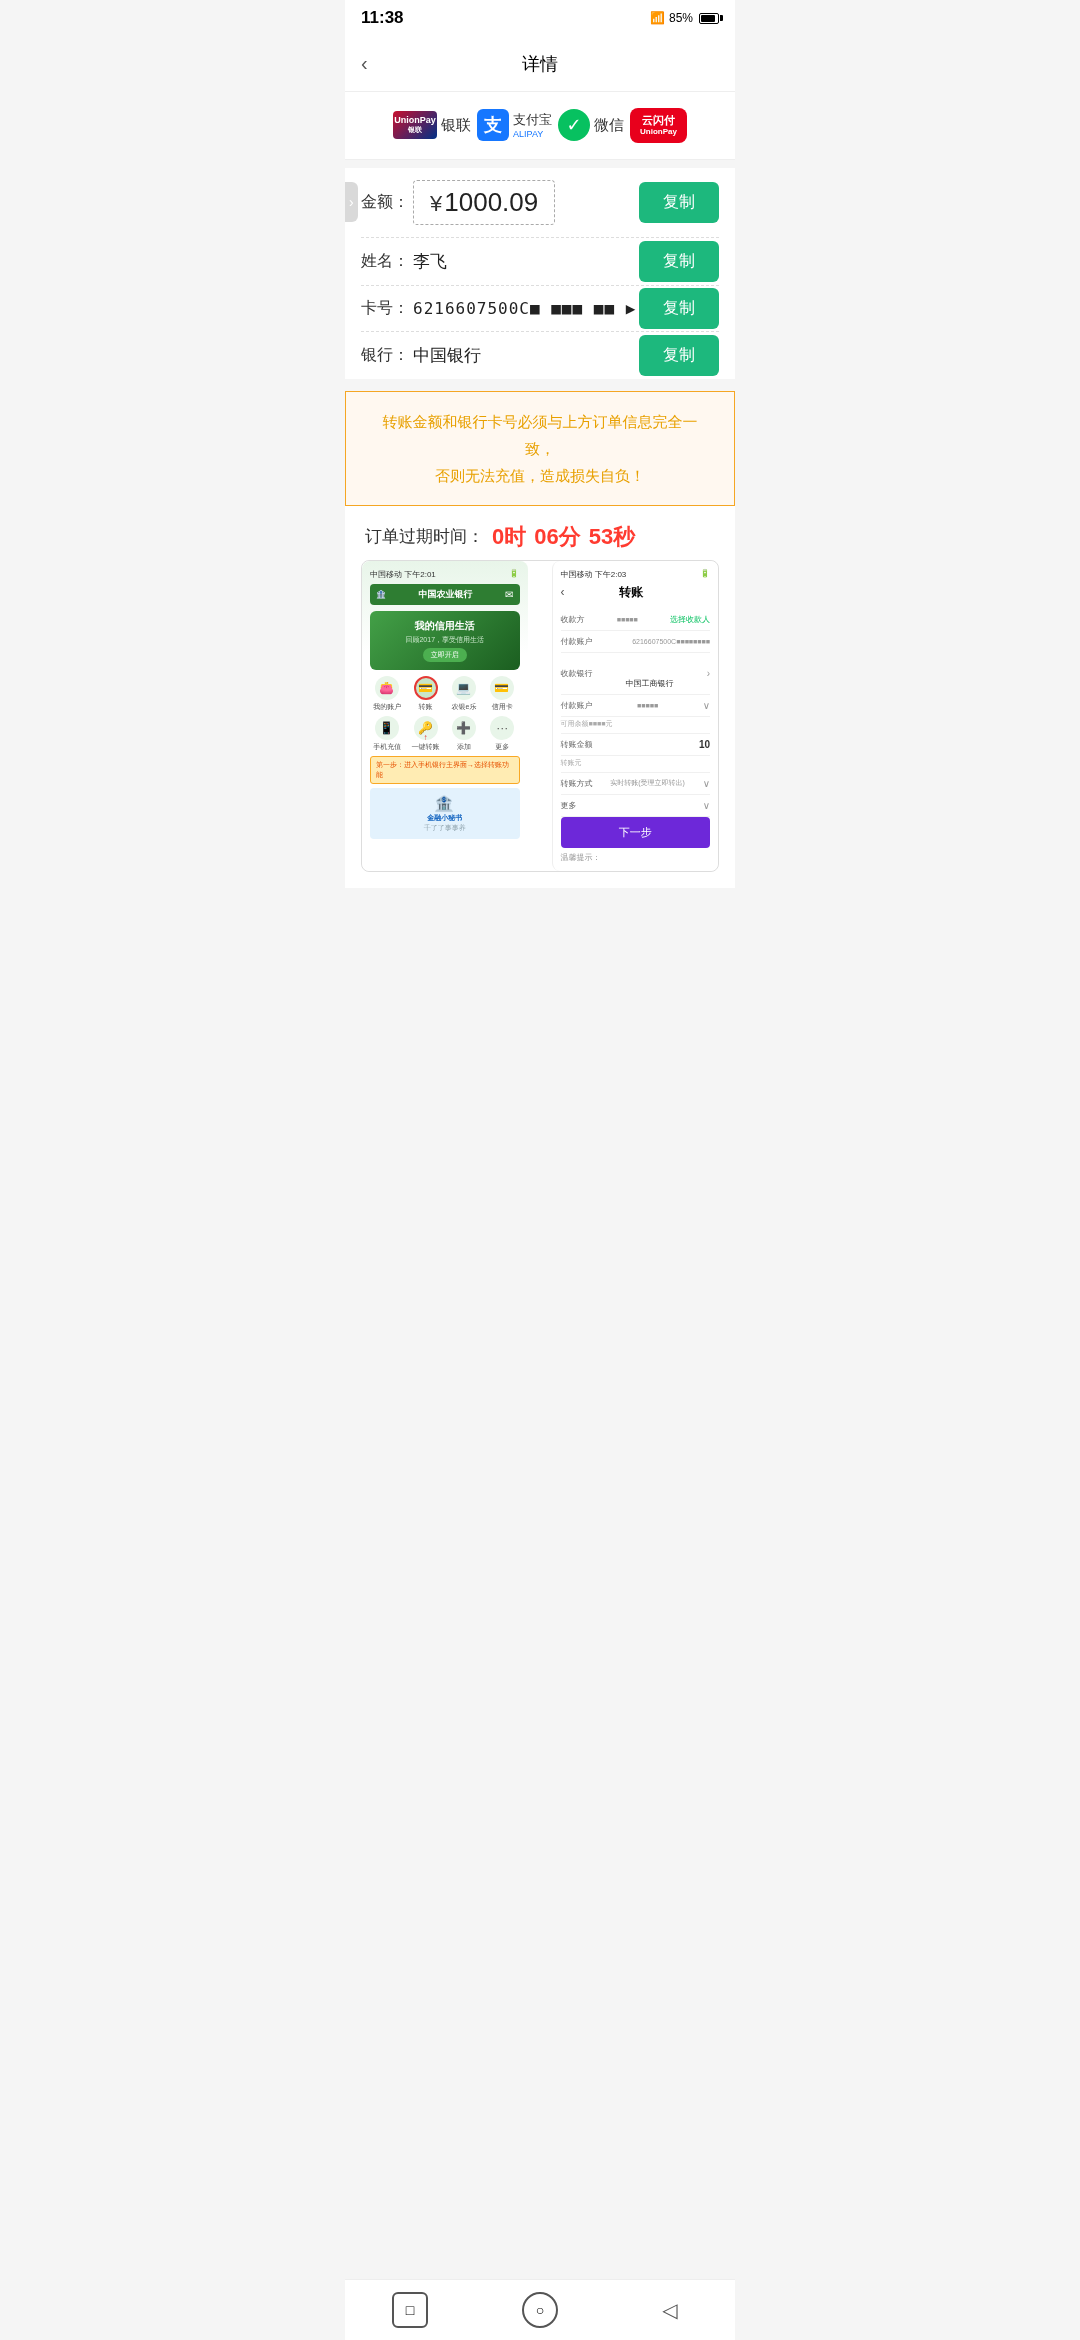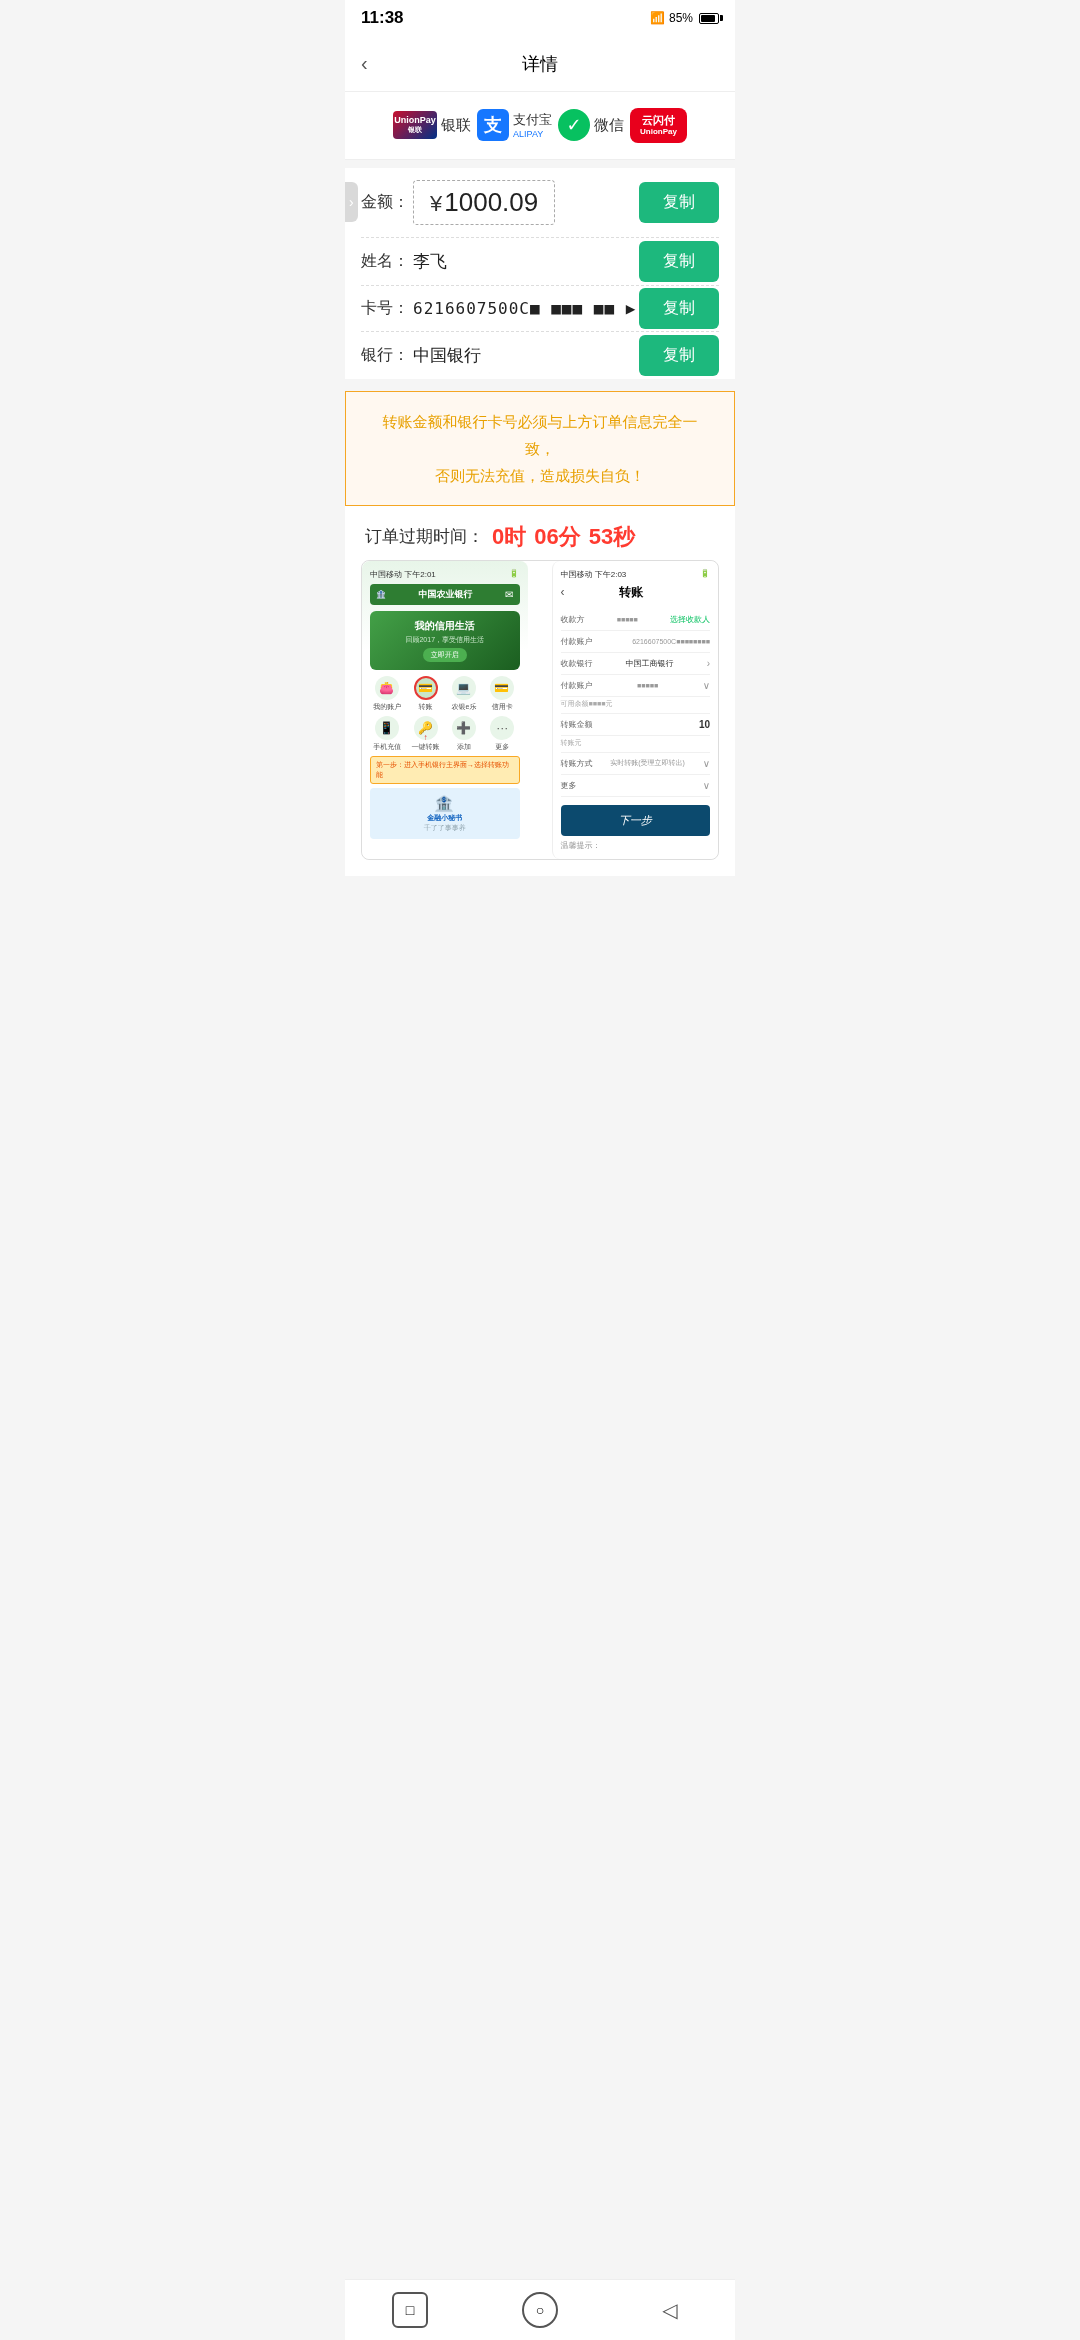--- a/index.html
+++ b/index.html
@@ -379,31 +379,30 @@
     .form-row {
       display: flex;
       justify-content: space-between;
       align-items: center;
       padding: 5px 0;
       border-bottom: 1px solid #f0f0f0;
       font-size: 8px;
     }
     .form-label { color: #666; }
     .form-value { color: #999; font-size: 7px; }
-    .form-bank { color: #333; }
+    .form-bank { color: #333; margin-top: 20px; }
     .arrow-right { color: #999; font-size: 10px; }
     .next-btn {
-      background: #0c4a6e;
+      background: #6d28d9;
       color: white;
       text-align: center;
       padding: 8px;
       border-radius: 4px;
       font-size: 11px;
-      margin-top: 8px;
-      font-style: italic;
+      margin-top: 0;
     }
 
     
     .bottom-nav {
       background: #fff;
       border-top: 1px solid #eee;
       display: flex;
       justify-content: space-around;
       align-items: center;
       padding: 12px 0;

